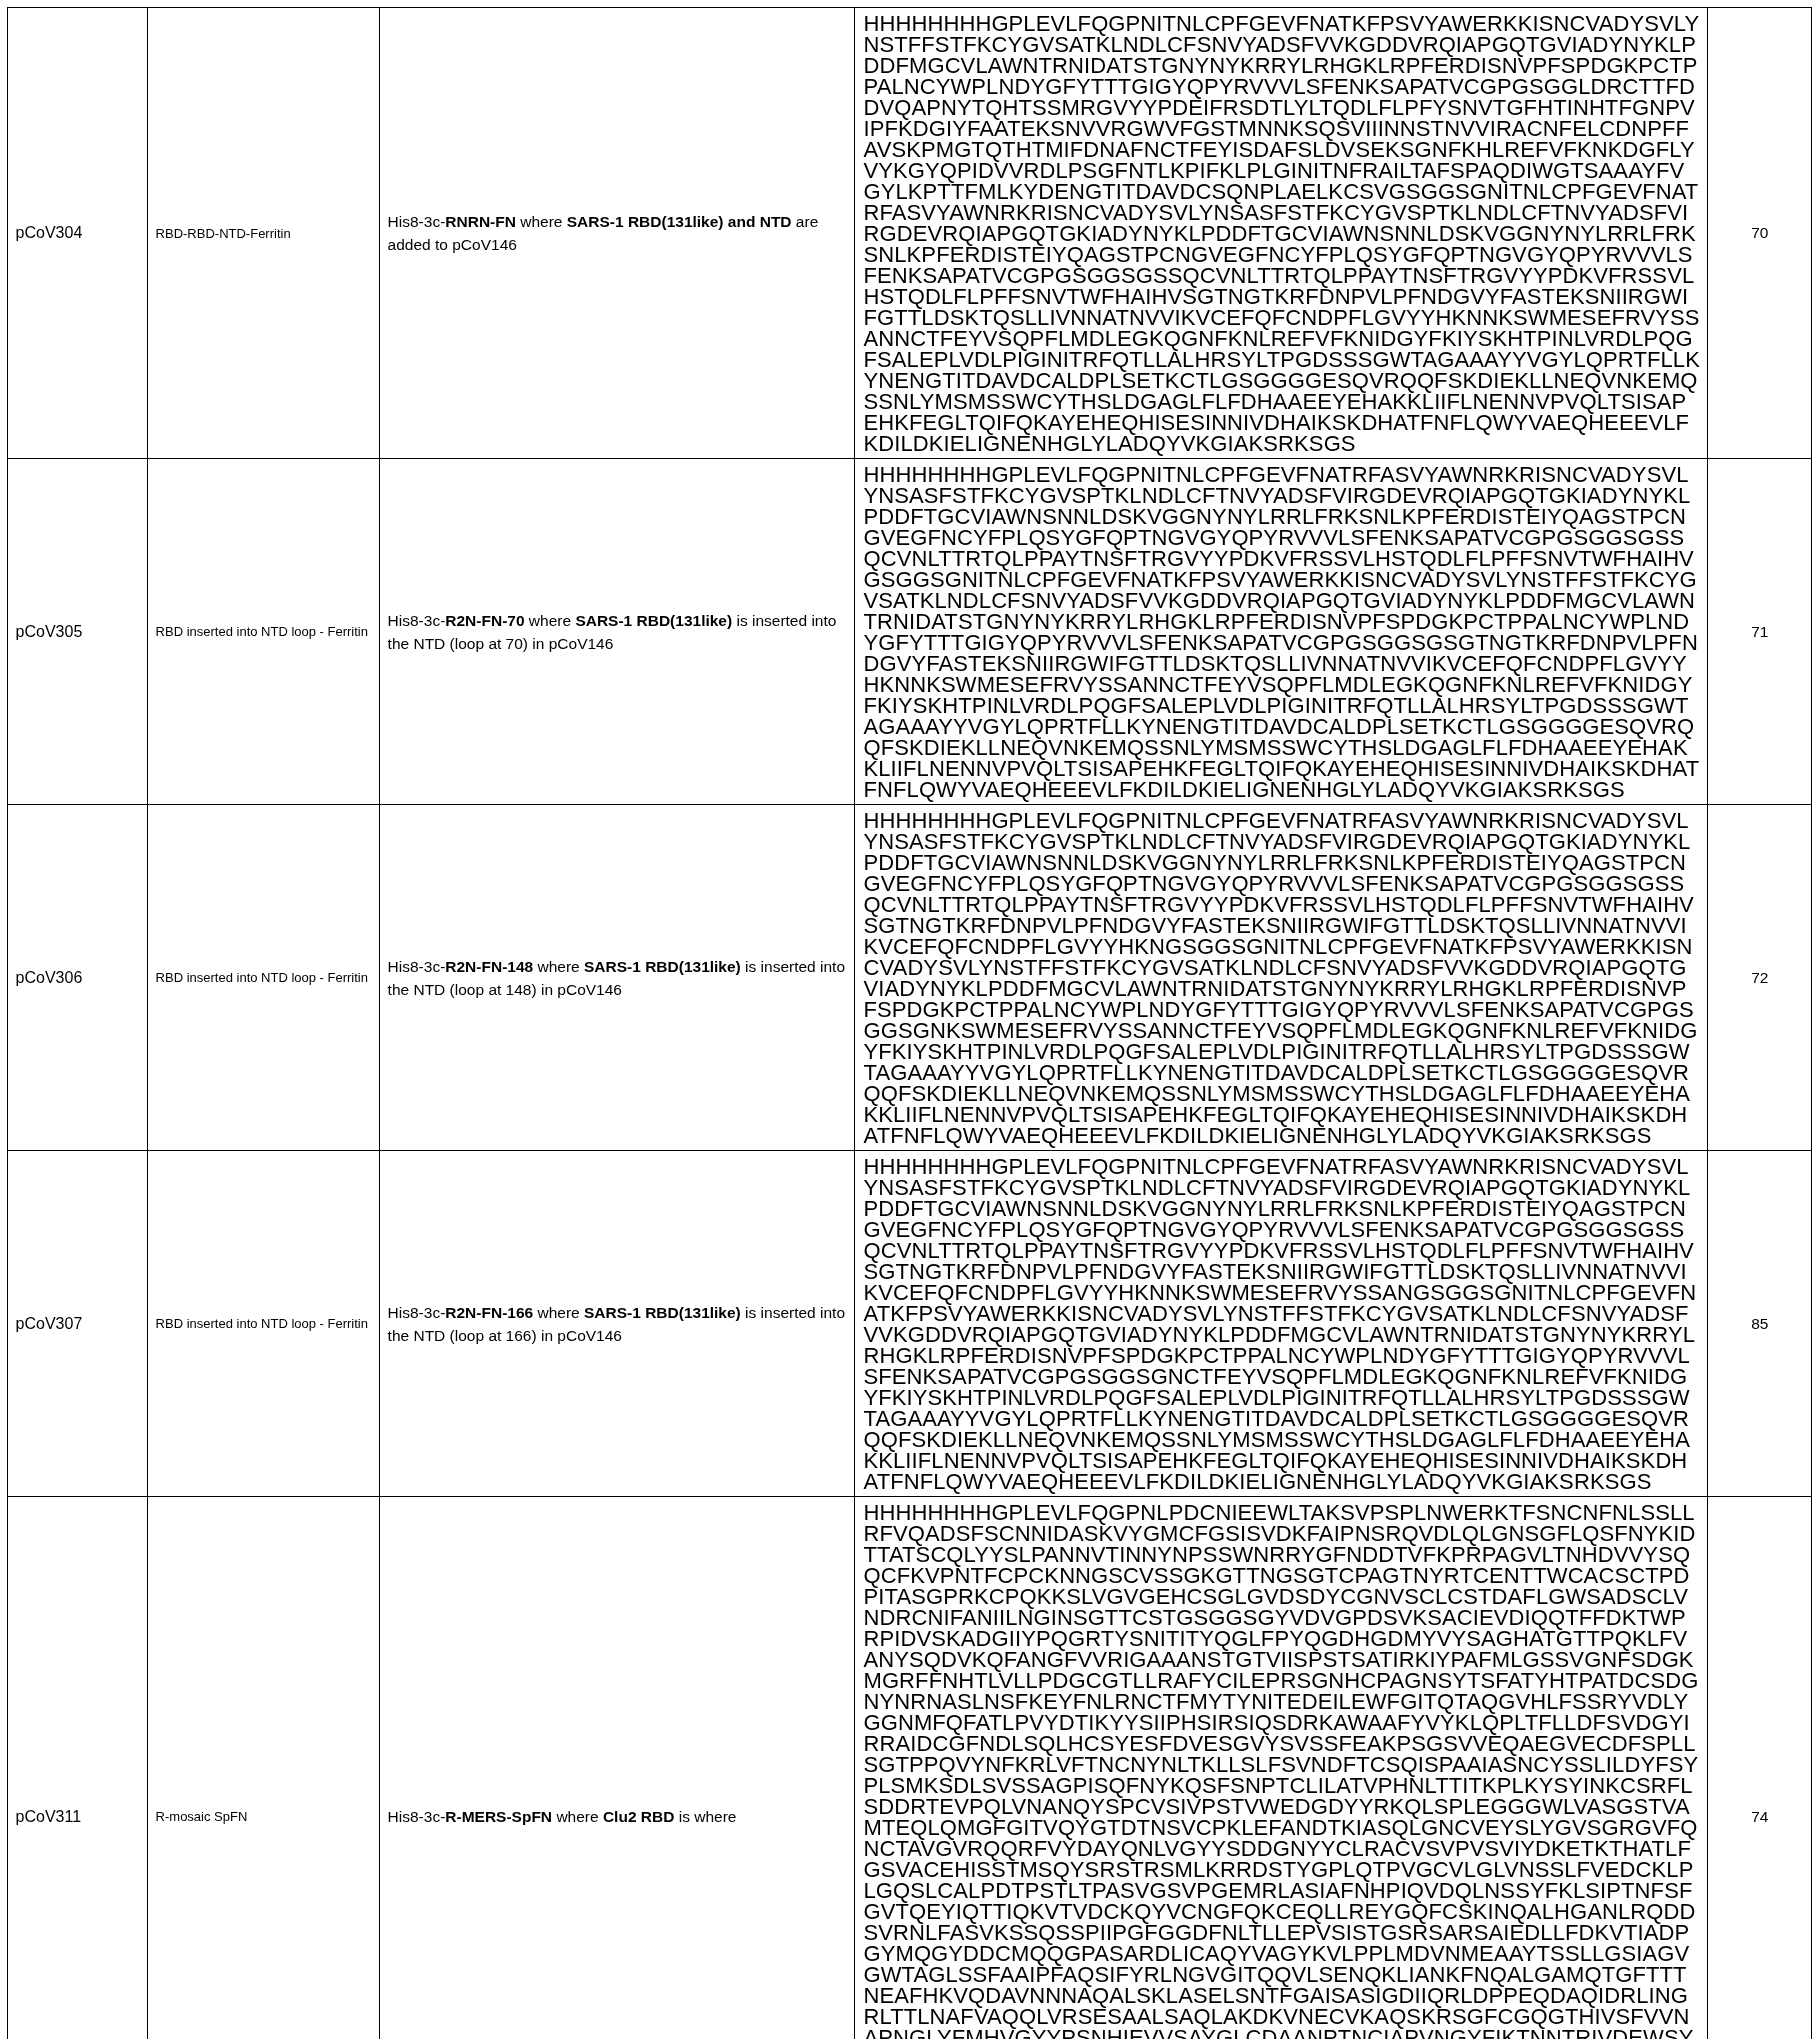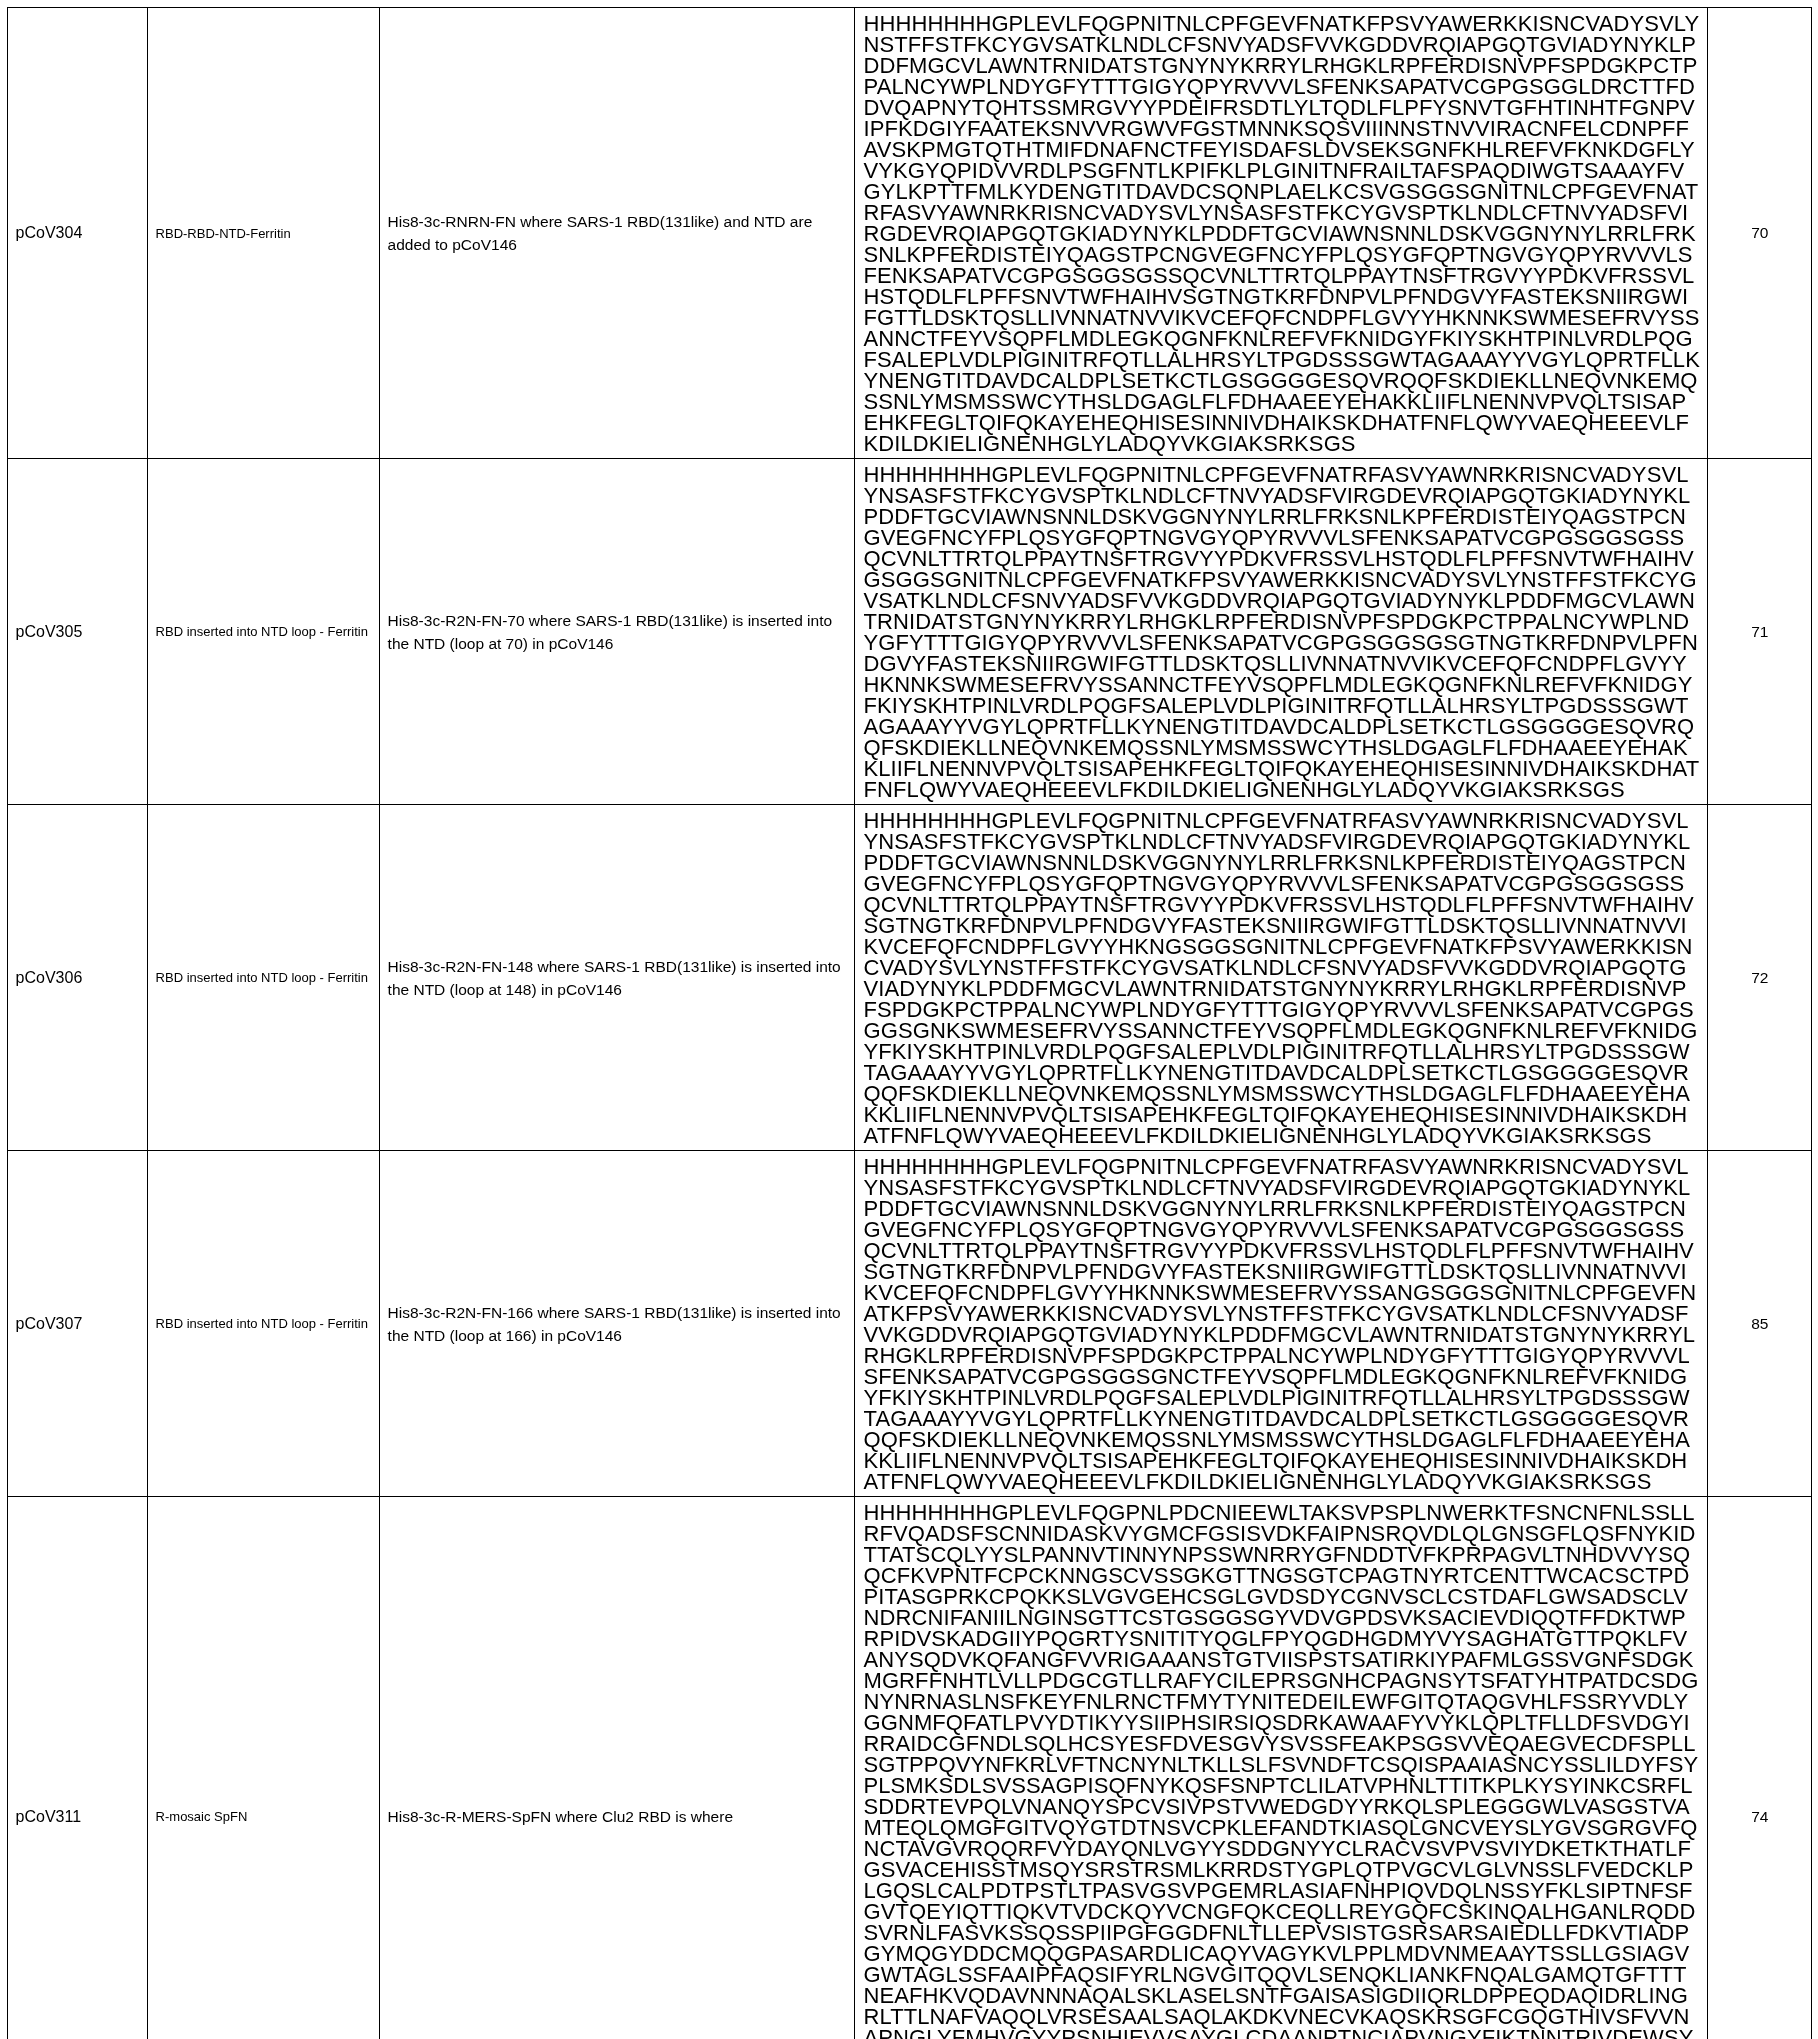--- a/index.html
+++ b/index.html
@@ -38,21 +38,21 @@
     font-size: 13px;
     line-height: 23px;
     padding-left: 7.3px;
   }
   td.cell-desc {
     font-size: 15.5px;
     line-height: 23px;
     padding-left: 7.3px;
     padding-right: 9px;
   }
-  td.cell-desc b { font-weight: normal; }
+  td.cell-desc b { font-weight: bold; }
   td.cell-seq {
     vertical-align: top;
     font-size: 22px;
     line-height: 21px;
     letter-spacing: 0.1px;
     word-break: break-all;
     padding: 4.5px 7.3px 4.5px 8.2px;
   }
   td.cell-num {
     font-size: 15.5px;

